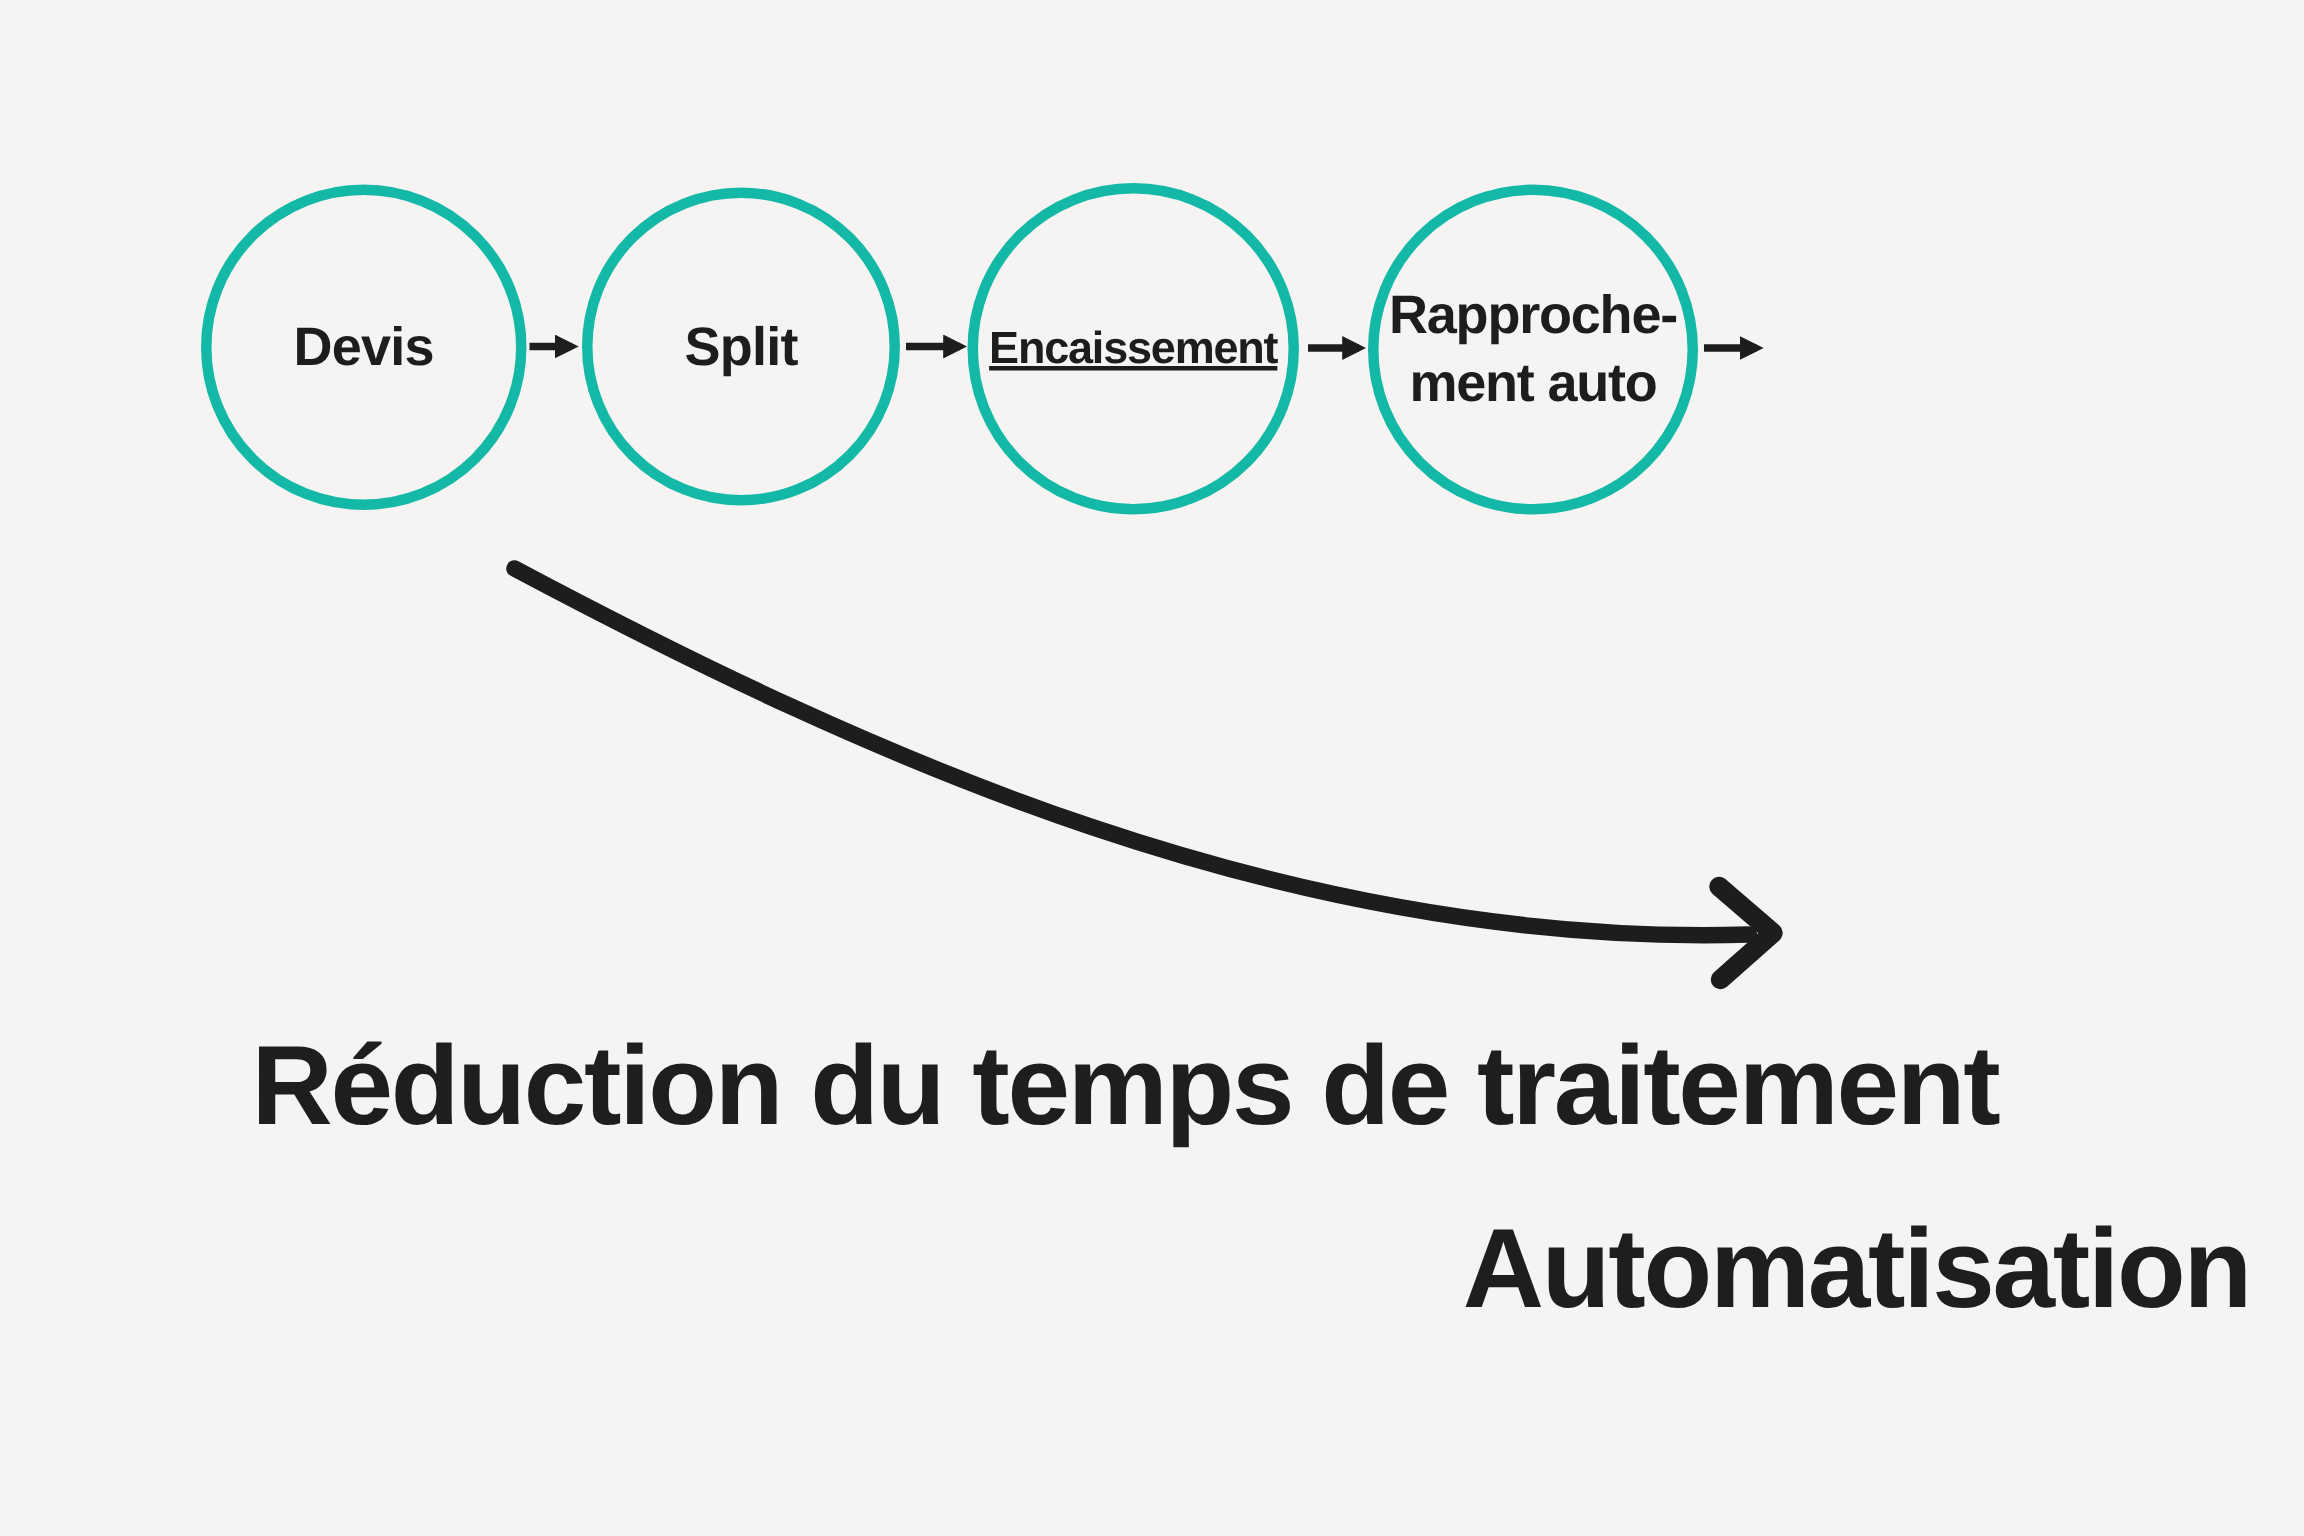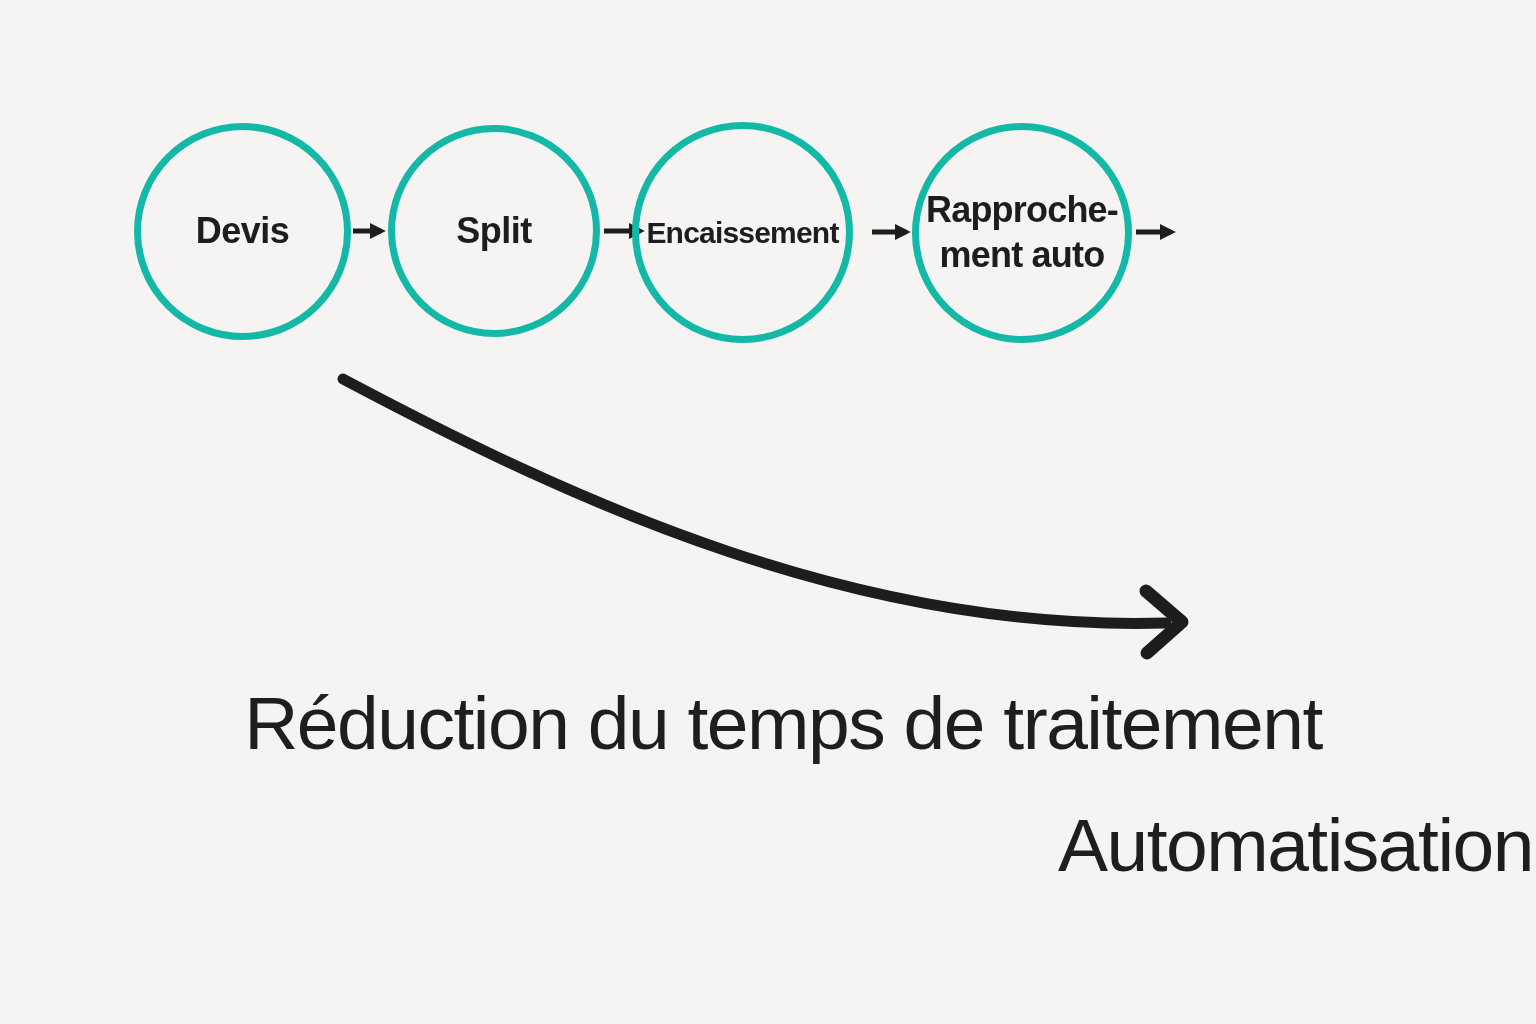--- a/index.html
+++ b/index.html
@@ -34,36 +34,35 @@
   .node span {
     display: block;
     font-weight: 700;
     white-space: pre-line;
     letter-spacing: -0.5px;
     line-height: 1.24;
     color: #1d1d1d;
   }
   .node-1 { left: 134px; top: 123px; width: 217px; height: 217px; }
   .node-2 { left: 388px; top: 125px; width: 212px; height: 212px; }
-  .node-3 { left: 632px; top: 122px; width: 221px; height: 221px; }
+  .node-3 { left: 645px; top: 122px; width: 221px; height: 221px; text-decoration: underline; }
   .node-4 { left: 912px; top: 123px; width: 220px; height: 220px; }
   .node-5 { left: 1178px; top: 122px; width: 221px; height: 221px; }
   .node-1 span, .node-2 span, .node-5 span { font-size: 36px; }
   .node-3 span { font-size: 30px; letter-spacing: -0.8px; }
   .node-4 span { font-size: 36px; letter-spacing: -0.8px; }
   .caption {
     position: absolute;
     left: 0; width: 1500px;
     text-align: center;
-    font-weight: 400;
+    font-weight: 700;
     font-size: 75px;
     letter-spacing: -1.5px;
     line-height: 1;
     color: #1e1e1e;
-    margin-left: 33px;
   }
   .caption-1 { top: 686px; }
   .caption-2 { top: 808px; text-align: right; }
 </style>
 </head>
 <body>
 
 <div class="stage">
 
   <svg class="overlay" viewBox="0 0 1536 1024" xmlns="http://www.w3.org/2000/svg">

